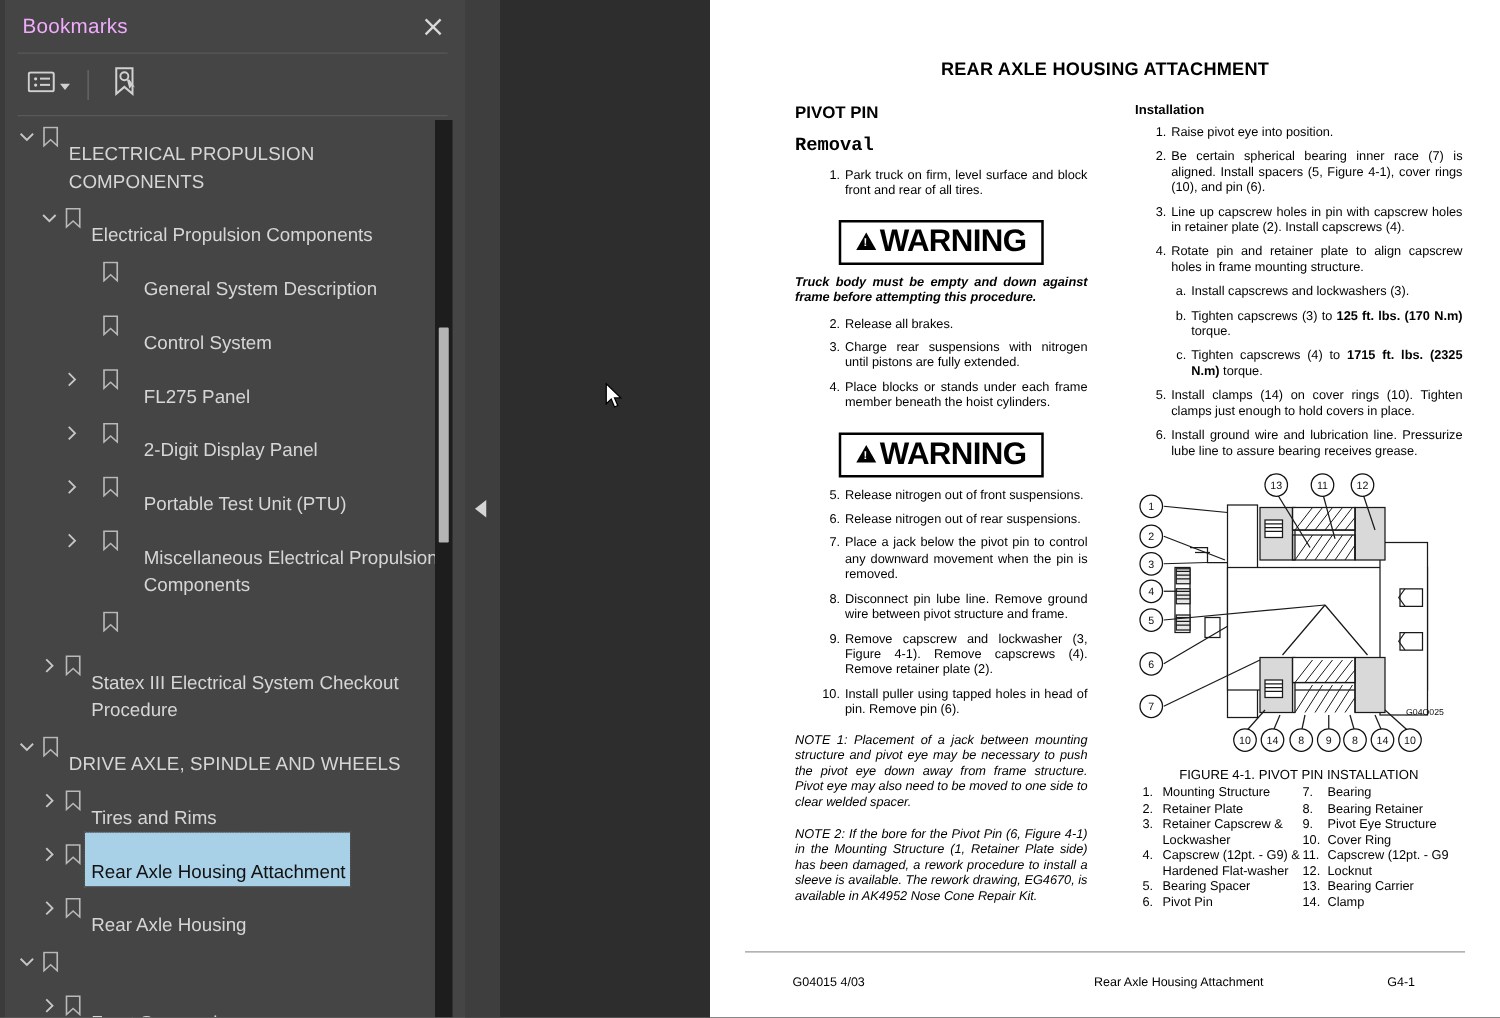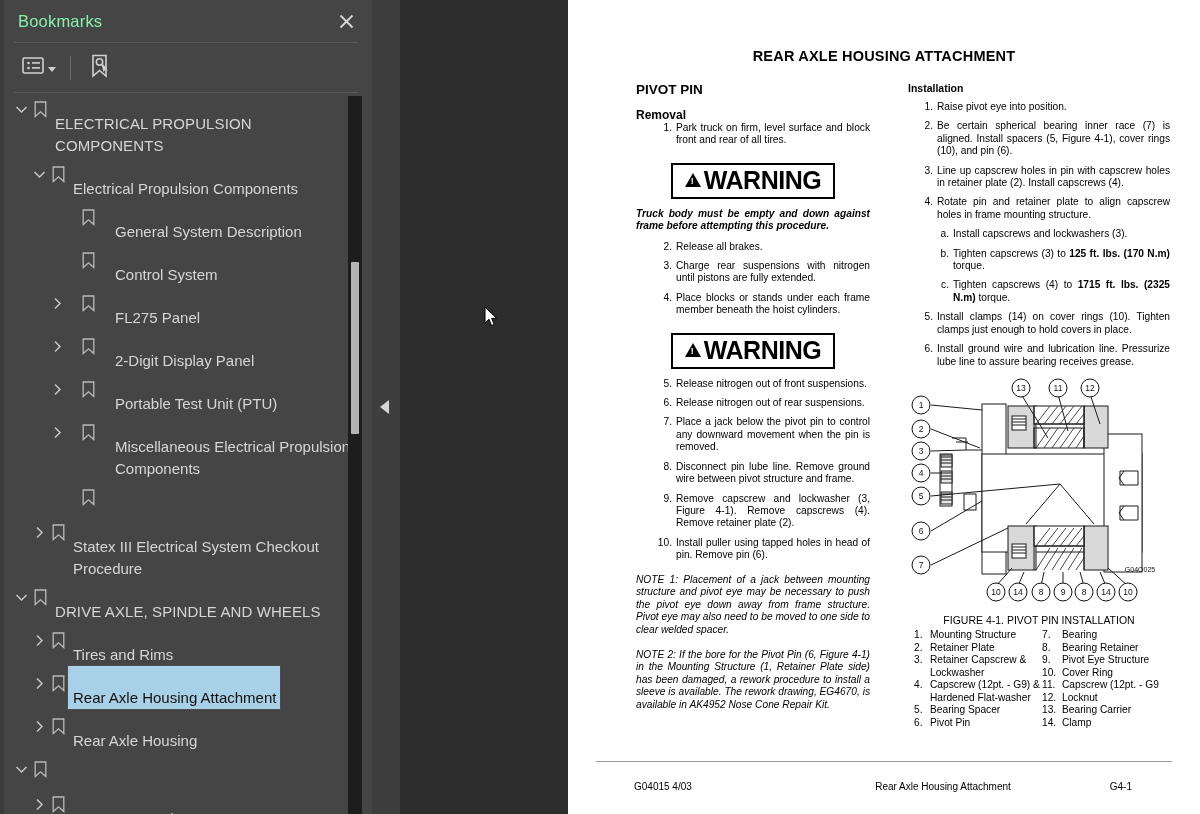--- a/index.html
+++ b/index.html
@@ -19,21 +19,21 @@
     flex: 0 0 372px;
     overflow: hidden;
   }
   .bm-header {
     height: 42px;
     display: flex; align-items: center;
     padding: 0 14px 0 18px;
     position: relative;
   }
   .bm-title {
-    color: #86efac; font-size: 16.5px; letter-spacing: .2px;
+    color: #f0abfc; font-size: 16.5px; letter-spacing: .2px;
   }
   .bm-close {
     margin-left: auto;
     color: #d8d8d8; font-size: 20px; line-height: 1;
     width: 24px; height: 24px; display: flex; align-items: center; justify-content: center;
     cursor: pointer;
   }
   .bm-rule { height: 1px; background: #585858; margin: 0 14px; }
   .bm-toolbar {
     height: 49px; display: flex; align-items: center; gap: 0px; padding-left: 18px;
@@ -112,21 +112,21 @@
     flex: 1 1 auto; background: #ffffff; height: 814px; position: relative;
     color: #000; overflow: hidden;
   }
   .page-title {
     text-align: center; font-weight: bold; font-size: 14.5px;
     margin-top: 48px; letter-spacing: .2px;
   }
   .cols { display: flex; margin-top: 18px; padding: 0 30px 0 68px; gap: 38px; }
   .col { width: 290px; }
   .h1 { font-weight: bold; font-size: 13.5px; margin-bottom: 11px; }
-  .h2 { font-weight: bold; font-size: 12px; margin-bottom: 0; }
+  .h2 { font-weight: bold; font-size: 15px; margin-bottom: 10px; font-family: Liberation Mono, monospace; }
   .h2r { font-weight: bold; font-size: 10.5px; margin-bottom: 7px; }
   .step { display: flex; font-size: 10.2px; line-height: 12.4px; margin-bottom: 7px; text-align: justify; }
   .step .num { flex: 0 0 19px; text-align: right; padding-right: 4px; }
   .step .txt { flex: 1 1 auto; }
   .step.sub { padding-left: 22px; }
   .step.sub .num { flex: 0 0 13px; }
   .lsteps { padding-left: 21px; }
   .rsteps { padding-left: 10px; }
   .warn-wrap { display: flex; justify-content: center; margin: 16px 0 9px; }
   .warn-box {

